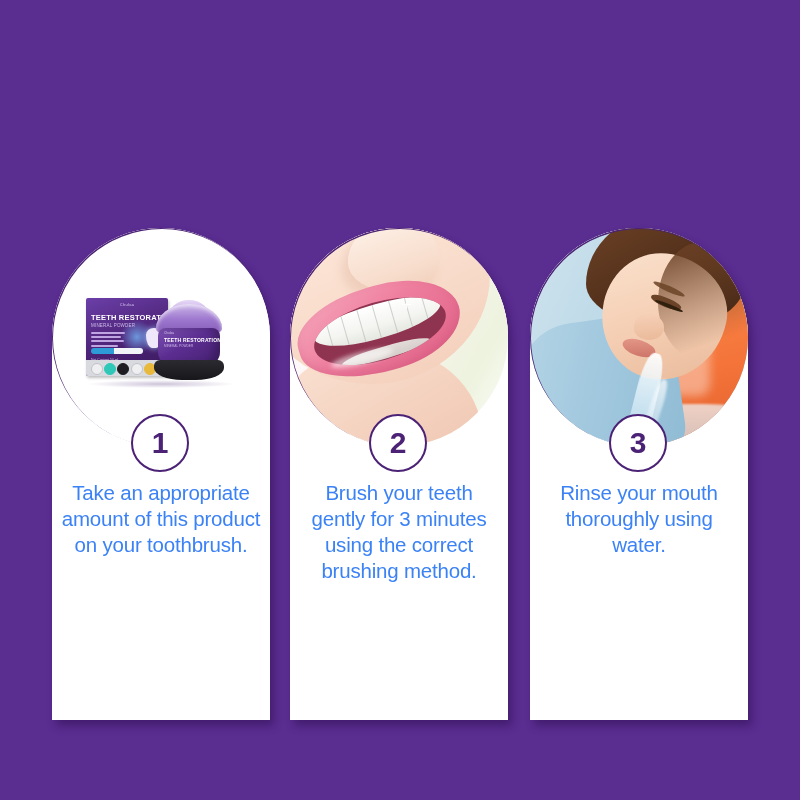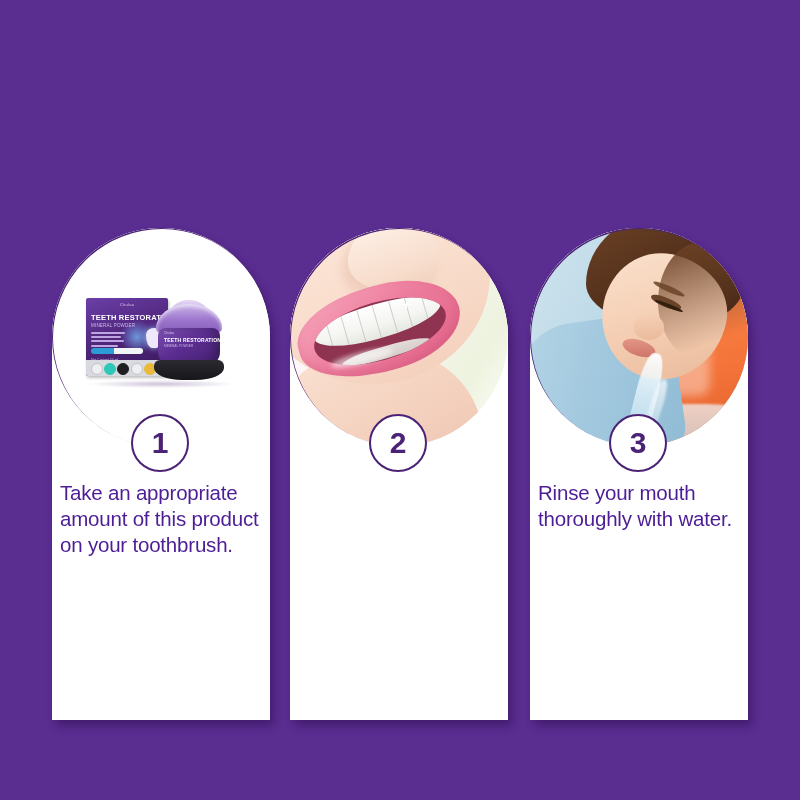--- a/index.html
+++ b/index.html
@@ -119,22 +119,22 @@
     line-height: 54px;
     text-align: center;
   }
 
   
   .caption {
     position: absolute;
     left: 8px;
     top: 252px;
     width: 202px;
-    text-align: left;
-    color: #4c1d95;
+    text-align: center;
+    color: #3b82f6;
     font-family: "Liberation Sans", sans-serif;
     font-size: 20.5px;
     line-height: 26px;
     letter-spacing: -0.2px;
   }
 
   
   .prod {
     position: absolute;
     left: 26px;
@@ -578,20 +578,21 @@
             </div>
             <div class="teeth-bot"></div>
           </div>
           <div class="lip-hi"></div>
           <div class="sparkle s1"></div>
           <div class="sparkle s2"></div>
         </div>
         <div class="media-ring"></div>
       </div>
       <div class="badge">2</div>
+      <div class="caption">Brush your teeth gently for 3 minutes using the correct brushing method.</div>
     </div>
 
     <div class="card c2">
       <div class="media">
         <div class="rinse">
           <div class="orange"></div>
           <div class="wallhi"></div>
           <div class="sink"></div>
           <div class="robe"></div>
           <div class="hair"></div>
@@ -601,17 +602,17 @@
           <div class="eye"></div>
           <div class="lash"></div>
           <div class="nose"></div>
           <div class="lips"></div>
           <div class="water"></div>
           <div class="water2"></div>
         </div>
         <div class="media-ring"></div>
       </div>
       <div class="badge">3</div>
-      <div class="caption">Rinse your mouth thoroughly with water.</div>
+      <div class="caption">Rinse your mouth thoroughly using water.</div>
     </div>
 
   </div>
 </div>
 
 </body></html>

